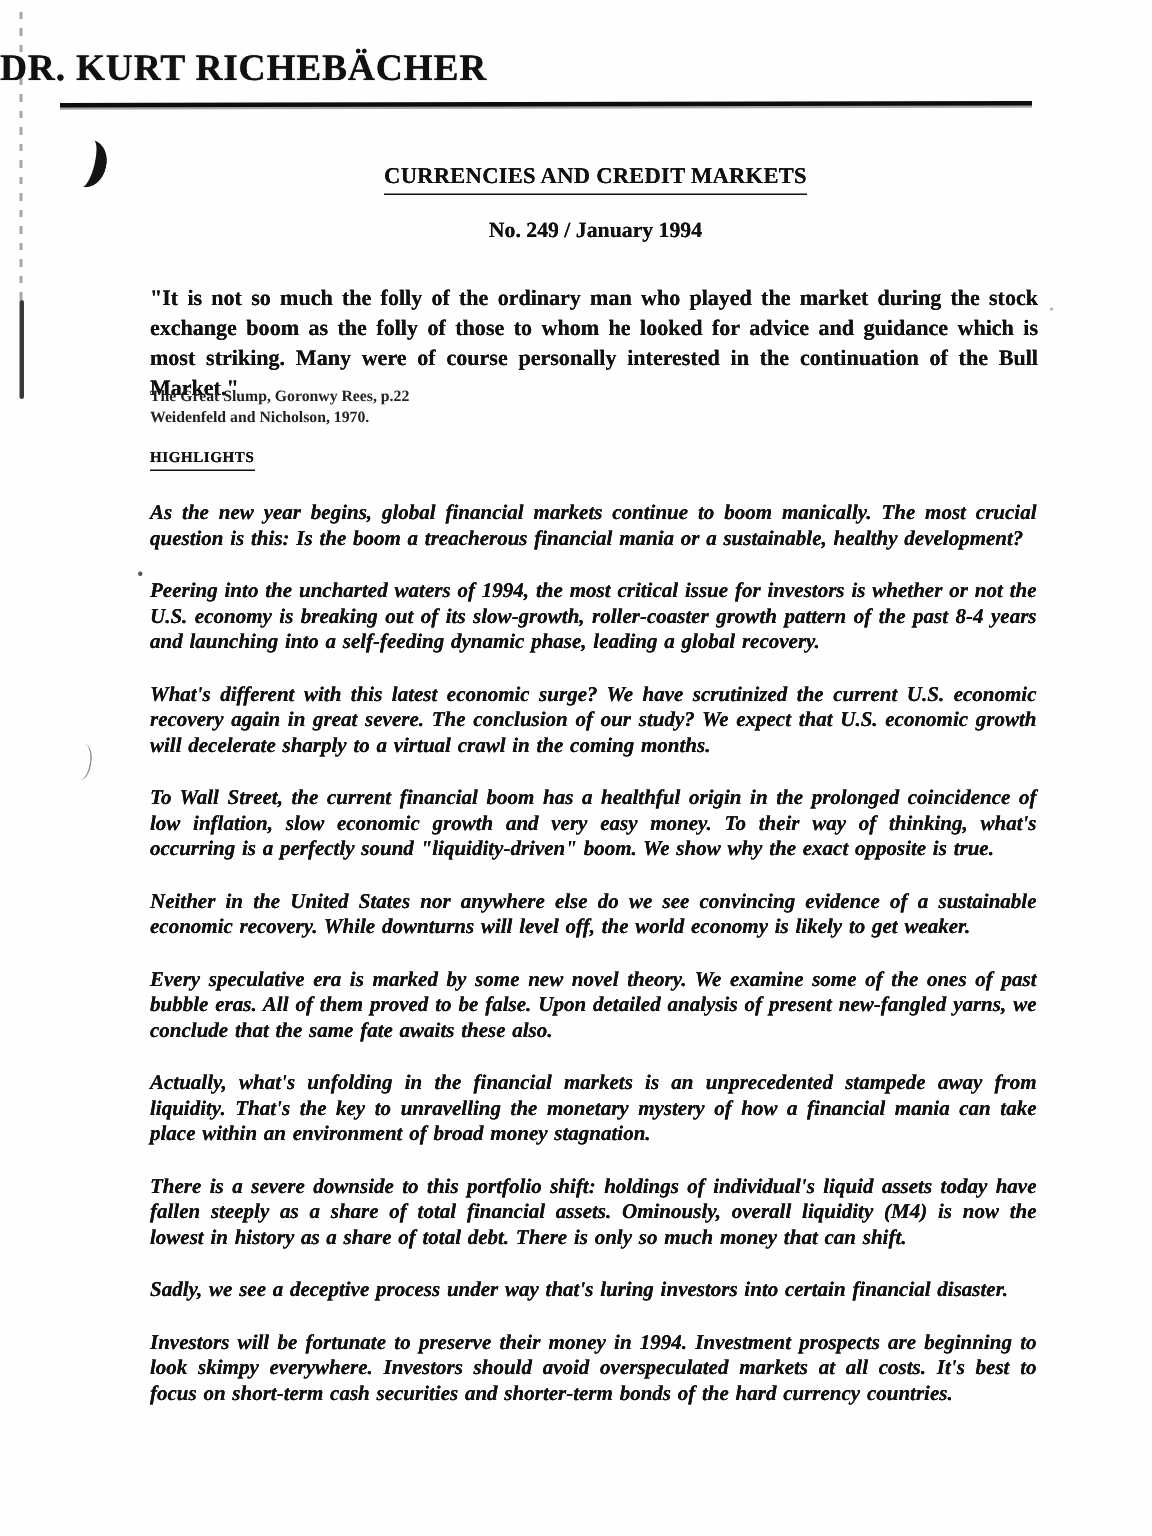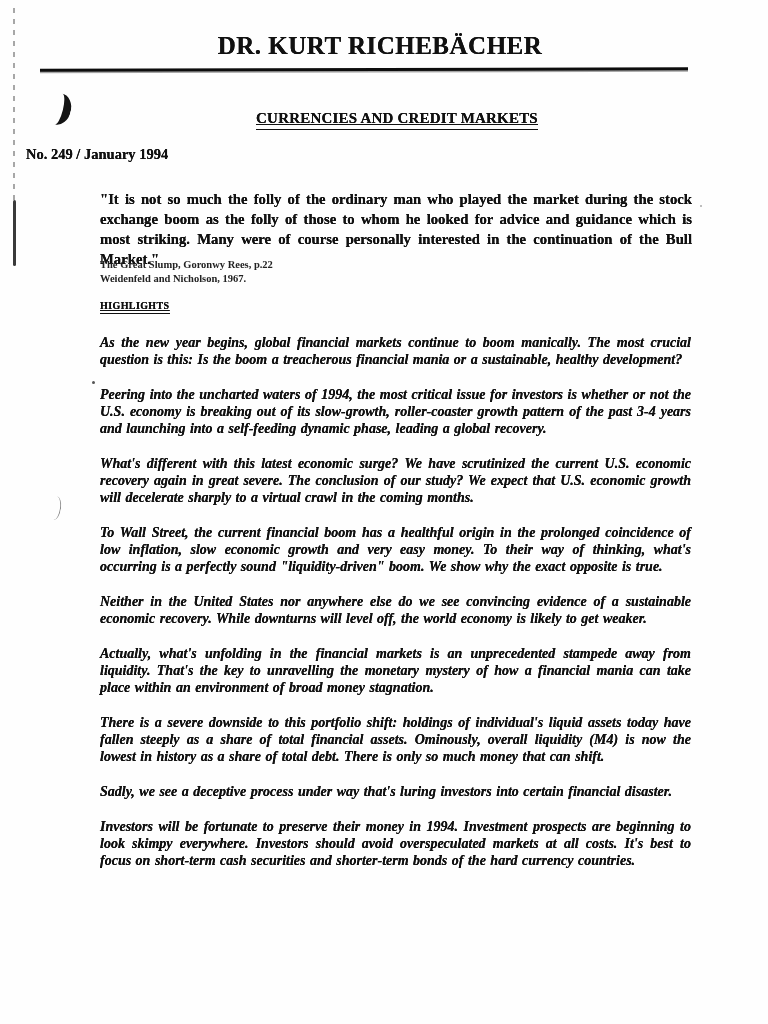--- a/index.html
+++ b/index.html
@@ -35,46 +35,45 @@
     border-right:1.5px solid #6a6a6a;border-radius:50%;
     transform:rotate(8deg);opacity:.8;
   }
   .speck{position:absolute;background:#555;border-radius:50%;}
   .speck.s1{left:92px;top:381px;width:3px;height:3px;}
   .speck.s2{left:700px;top:205px;width:2px;height:2px;opacity:.5;}
   
   .masthead{
     position:absolute;top:32px;left:0;width:768px;
     padding-right:8px;box-sizing:border-box;
-    text-align:center;
+    text-align:left;
     font-size:25px;font-weight:700;letter-spacing:.5px;
     margin:0;
     text-shadow:0 0 .5px #000;
   }
   .masthead-rule{
     position:absolute;top:68px;left:40px;width:648px;height:3px;
     background:#0d0d0d;
     box-shadow:0 1.5px 0 rgba(0,0,0,.35);
     transform:rotate(-.12deg);
   }
   
   .pub-title{
     position:absolute;top:110px;left:0;width:768px;
     padding-left:26px;box-sizing:border-box;
     text-align:center;font-size:15px;font-weight:700;letter-spacing:.2px;
   }
   .pub-title .u, .highlights .u{
     display:inline-block;border-bottom:1.5px solid #111;padding-bottom:2px;
     text-shadow:0 0 .4px #000;
-    text-decoration:underline;
   }
   .issue-line{
     position:absolute;top:146px;left:0;width:768px;
     padding-left:26px;box-sizing:border-box;
-    text-align:left;font-size:14.5px;font-weight:700;
+    text-align:center;font-size:14.5px;font-weight:700;
     text-shadow:0 0 .4px #000;
   }
   
   .quote{
     position:absolute;top:189px;left:100px;width:592px;
     margin:0;font-size:14.7px;line-height:20px;font-weight:700;
     text-align:justify;word-spacing:1.5px;
     text-shadow:0 0 .4px #000;
   }
   .attribution{
@@ -114,32 +113,33 @@
   <div class="masthead-rule"></div>
 
   <div class="pub-title">
     <span class="u">CURRENCIES AND CREDIT MARKETS</span>
   </div>
   <div class="issue-line">No. 249 / January 1994</div>
 
   <blockquote class="quote">"It is not so much the folly of the ordinary man who played the market during the stock exchange boom as the folly of those to whom he looked for advice and guidance which is most striking.  Many were of course personally interested in the continuation of the Bull Market."</blockquote>
   <div class="attribution">
     <div>The Great Slump, Goronwy Rees, p.22</div>
-    <div>Weidenfeld and Nicholson, 1967.</div>
+    <div>Weidenfeld and Nicholson, 1970.</div>
   </div>
 
   <div class="highlights">
     <span class="u">HIGHLIGHTS</span>
   </div>
 
   <div class="body-text">
     <p>As the new year begins, global financial markets continue to boom manically.  The most crucial question is this: Is the boom a treacherous financial mania or a sustainable, healthy development?</p>
-    <p>Peering into the uncharted waters of 1994, the most critical issue for investors is whether or not the U.S. economy is breaking out of its slow-growth, roller-coaster growth pattern of the past 3-4 years and launching into a self-feeding dynamic phase, leading a global recovery.</p>
+    <p>Peering into the uncharted waters of 1994, the most critical issue for investors is whether or not the U.S. economy is breaking out of its slow-growth, roller-coaster growth pattern of the past 8-4 years and launching into a self-feeding dynamic phase, leading a global recovery.</p>
     <p>What's different with this latest economic surge?  We have scrutinized the current U.S. economic recovery again in great severe.  The conclusion of our study?  We expect that U.S. economic growth will decelerate sharply to a virtual crawl in the coming months.</p>
     <p>To Wall Street, the current financial boom has a healthful origin in the prolonged coincidence of low inflation, slow economic growth and very easy money.  To their way of thinking, what's occurring is a perfectly sound "liquidity-driven" boom.  We show why the exact opposite is true.</p>
     <p>Neither in the United States nor anywhere else do we see convincing evidence of a sustainable economic recovery.  While downturns will level off, the world economy is likely to get weaker.</p>
+    <p>Every speculative era is marked by some new novel theory.  We examine some of the ones of past bubble eras.  All of them proved to be false.  Upon detailed analysis of present new-fangled yarns, we conclude that the same fate awaits these also.</p>
     <p>Actually, what's unfolding in the financial markets is an unprecedented stampede away from liquidity.  That's the key to unravelling the monetary mystery of how a financial mania can take place within an environment of broad money stagnation.</p>
     <p>There is a severe downside to this portfolio shift: holdings of individual's liquid assets today have fallen steeply as a share of total financial assets.  Ominously, overall liquidity (M4) is now the lowest in history as a share of total debt.  There is only so much money that can shift.</p>
     <p>Sadly, we see a deceptive process under way that's luring investors into certain financial disaster.</p>
     <p>Investors will be fortunate to preserve their money in 1994.  Investment prospects are beginning to look skimpy everywhere.  Investors should avoid overspeculated markets at all costs.  It's best to focus on short-term cash securities and shorter-term bonds of the hard currency countries.</p>
   </div>
 
 </div>
 
 </body></html>

